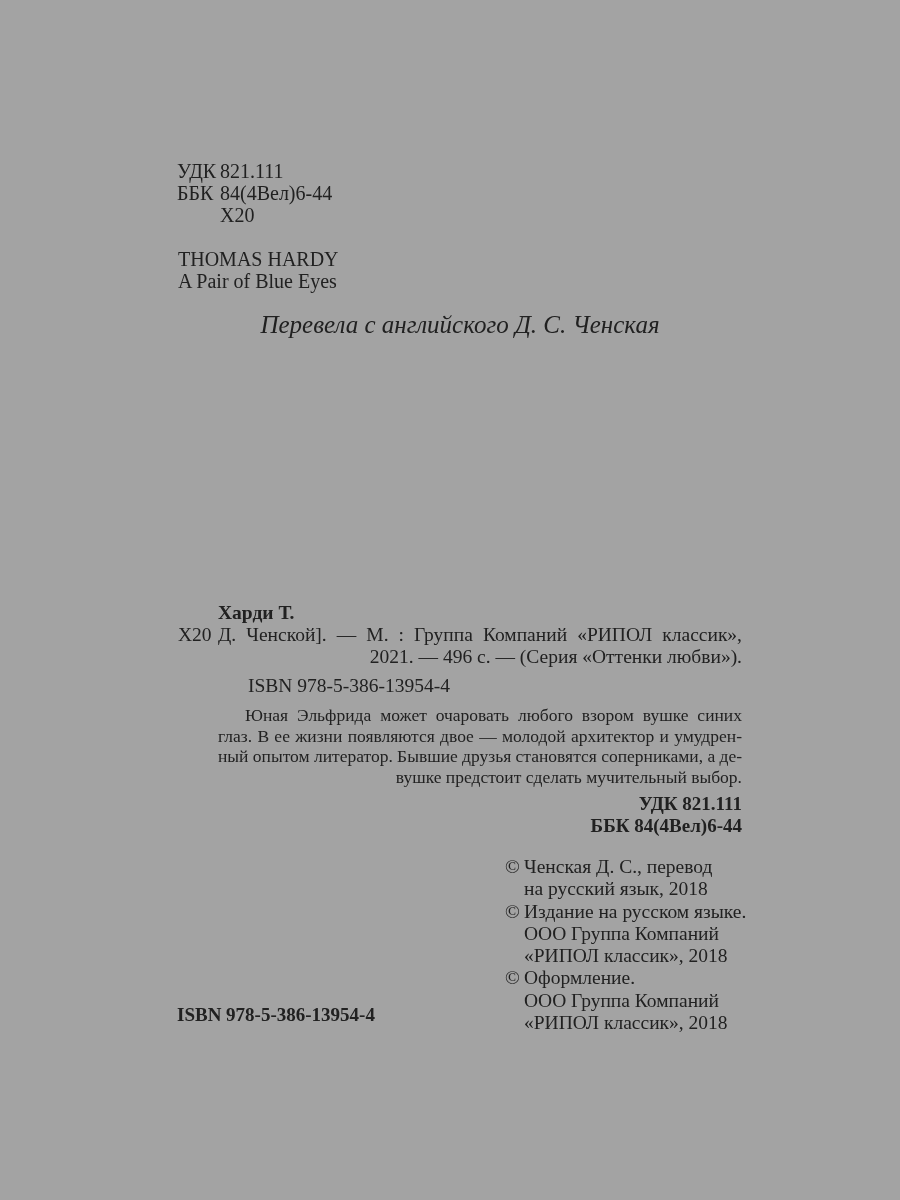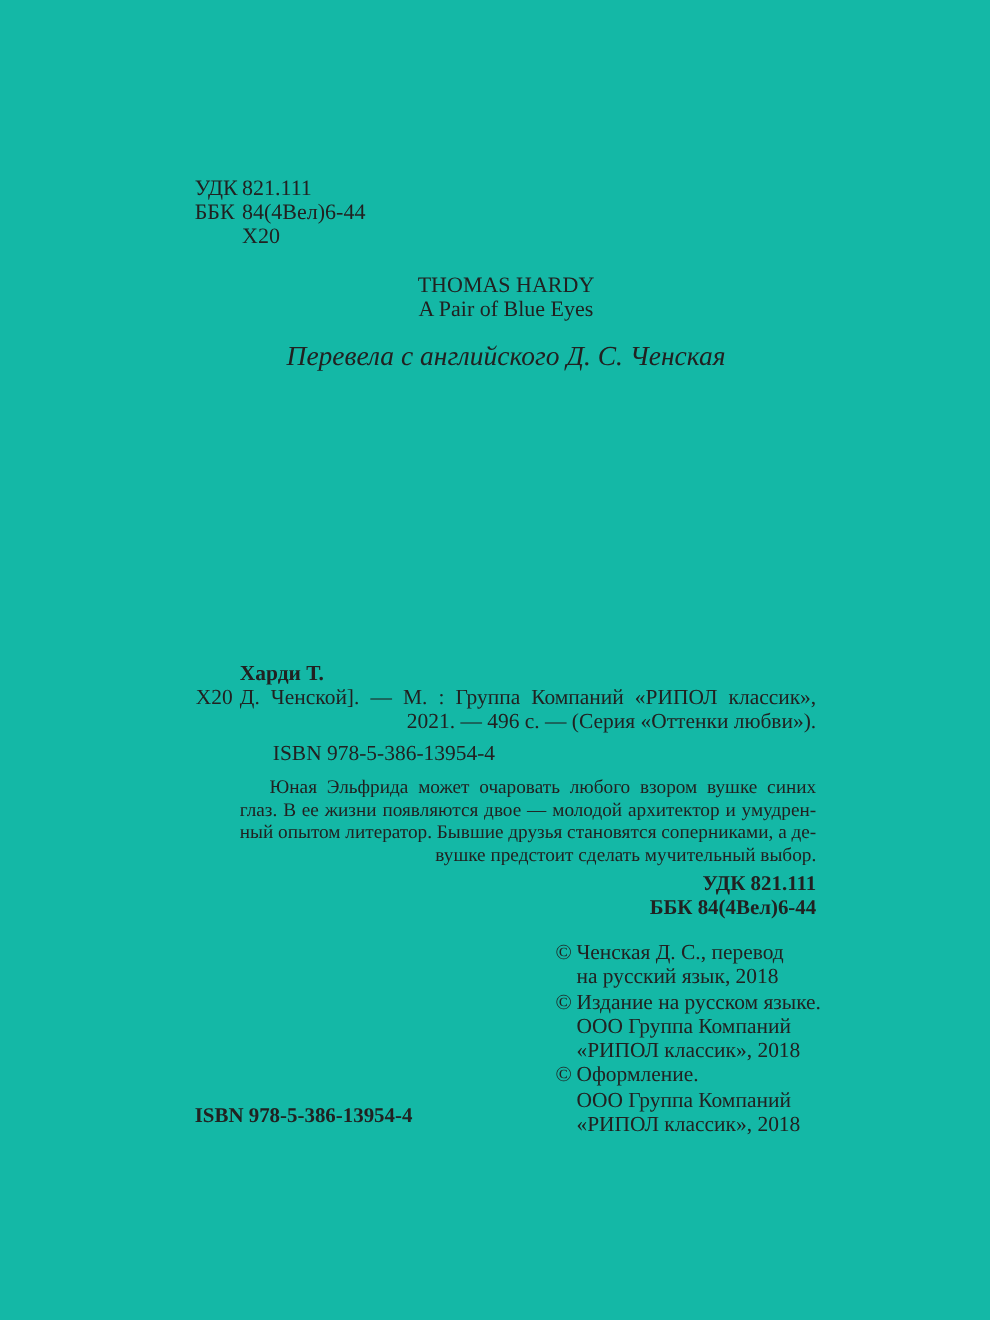--- a/index.html
+++ b/index.html
@@ -1,21 +1,21 @@
 <!DOCTYPE html>
 <html><head>
 <meta charset="utf-8">
 <style>
   html, body { margin: 0; padding: 0; }
   body { background: #ffffff; }
   .page {
     position: relative;
     width: 900px;
     height: 1200px;
-    background: #14b8a6;
+    background: #a3a3a3;
     font-family: "Liberation Serif", "DejaVu Serif", serif;
     color: #212121;
     overflow: hidden;
   }
 
   
   .header-codes {
     position: absolute;
     left: 177px;
     top: 160px;
@@ -24,21 +24,20 @@
     white-space: nowrap;
   }
   .code-label { display: inline-block; width: 43px; }
 
   
   .title-block {
     position: absolute;
     left: 178px;
     top: 248px;
     width: 564px;
-    text-align: center;
     font-size: 20px;
     line-height: 22px;
   }
   .translator-credit {
     position: absolute;
     left: 178px;
     top: 314px;
     width: 564px;
     text-align: center;
     font-style: italic;

